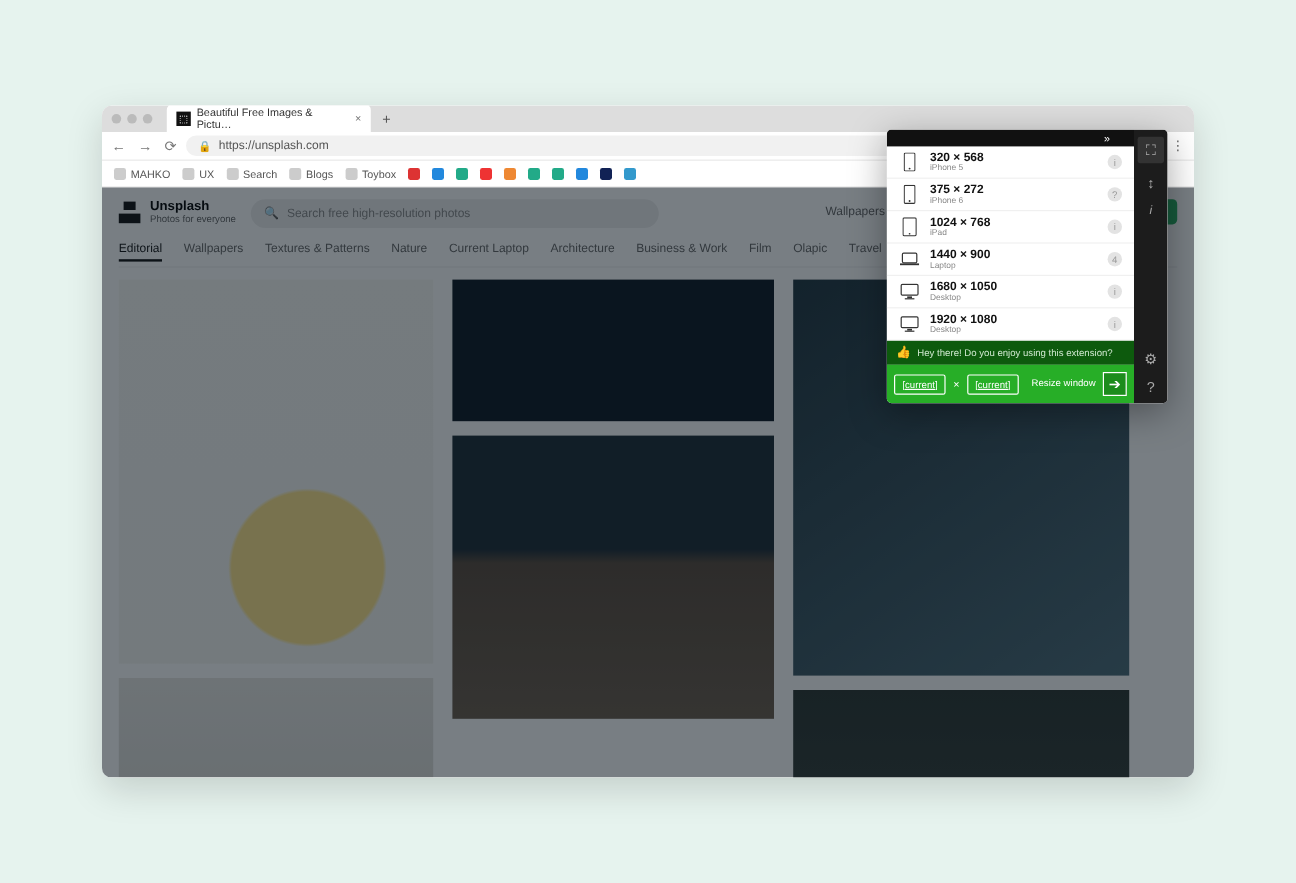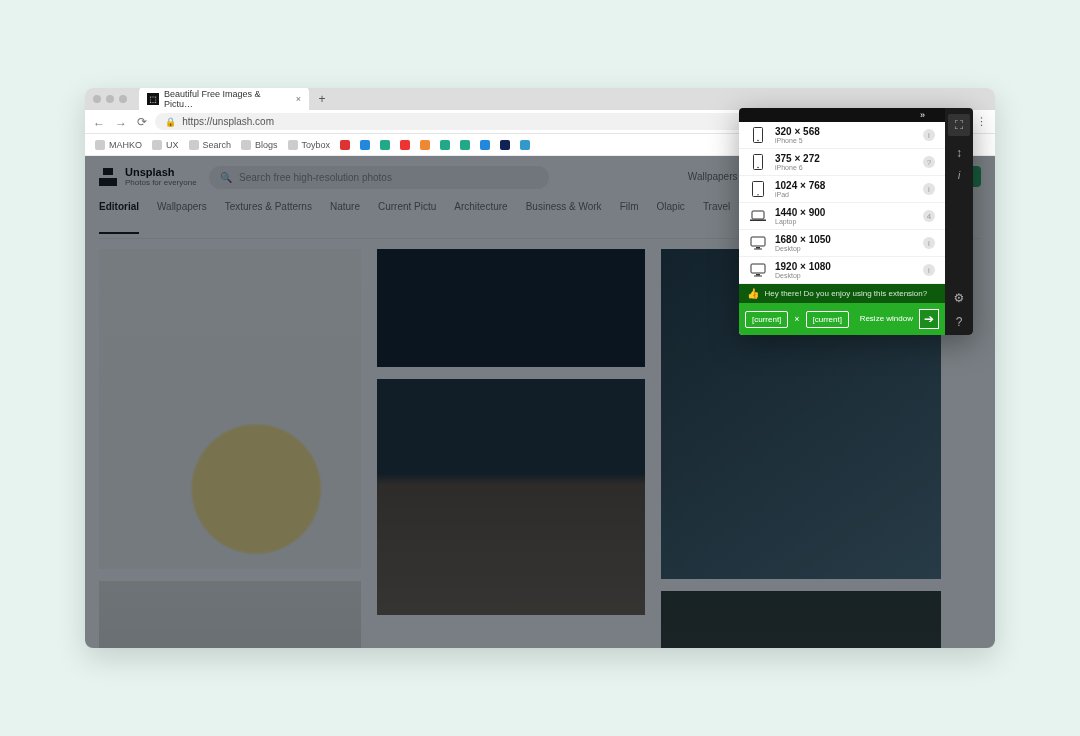--- a/index.html
+++ b/index.html
@@ -40,21 +40,21 @@
   .logo-ico{ width:18px;height:18px; position:relative; }
   .logo-ico::before{content:"";position:absolute;top:0;left:4px;width:10px;height:7px;background:#111;}
   .logo-ico::after{content:"";position:absolute;bottom:0;left:0;width:18px;height:8px;background:#111;}
   .brand{ font-size:11px; font-weight:700; }
   .brand-sub{ font-size:8px; color:#666; }
   .search{ flex:1; max-width:340px; background:#eee; border-radius:16px; padding:6px 12px; display:flex; gap:6px; align-items:center; font-size:10px; color:#888; }
   .header-right{ margin-left:auto; display:flex; gap:14px; align-items:center; font-size:10px; color:#666; }
   .submit{ background:#27ae60; color:#fff; padding:5px 10px; border-radius:4px; font-size:10px; }
 
   .navrow{ display:flex; gap:18px; padding:6px 0 4px; font-size:10px; color:#666; border-bottom:1px solid #eee; }
-  .navrow .active{ color:#111; font-weight:700; border-bottom:2px solid #111; padding-bottom:20px; }
+  .navrow .active{ color:#111; font-weight:400; border-bottom:2px solid #111; padding-bottom:3px; }
 
   .gallery{ display:flex; gap:16px; padding-top:10px; }
   .col{ display:flex; flex-direction:column; gap:12px; }
   .col.a{width:262px} .col.b{width:268px} .col.c{width:280px}
   .img{ background:#777; border-radius:0; }
   .pineapple{ height:320px; background: radial-gradient(circle at 60% 75%, #ffe58a 0 22%, transparent 23%), linear-gradient(#f8f8f4,#f6f6f2); }
   .book{ height:160px; background:linear-gradient(#e8e7e3,#d6d5d0); }
   .dark{ height:118px; background:#0c1822; }
   .desert{ height:236px; background:linear-gradient(#1b2a34 0 40%, #5a4a3c 45%, #6b5c4c 100%); }
   .arch{ height:330px; background:linear-gradient(145deg,#20343e,#4c6b78); }
@@ -69,21 +69,21 @@
   .chev{ height:14px; background:#111; color:#fff; font-size:9px; display:flex; align-items:center; justify-content:flex-end; padding-right:20px; }
   .preset{ display:flex; align-items:center; gap:8px; padding:4px 10px; border-bottom:1px solid #f0f0f0; }
   .dev-ico{ width:18px; display:flex; justify-content:center; color:#333; }
   .p-text{ flex:1; }
   .p-dim{ font-size:10px; font-weight:700; color:#111; }
   .p-name{ font-size:7px; color:#888; }
   .p-badge{ width:12px;height:12px; border-radius:50%; background:#e3e3e3; color:#999; font-size:8px; display:flex;align-items:center;justify-content:center; }
   .enjoy{ background:#0d5a0d; color:#cfe8cf; font-size:8px; padding:4px 8px; display:flex; gap:5px; align-items:center; }
   .thumb{ color:#7ad07a; font-size:10px; }
   .ctlrow{ background:#27ae27; display:flex; align-items:center; gap:6px; padding:6px; }
-  .curbtn{ border:1px solid #fff; color:#fff; font-size:8px; padding:3px 6px; border-radius:2px; background:transparent; }
+  .curbtn{ border:1px solid #fff; color:#fff; font-size:8px; padding:3px 6px; border-radius:2px; background:transparent;text-decoration:underline; }
   .curx{ color:#fff; font-size:9px; }
   .resize{ color:#fff; font-size:8px; text-align:right; line-height:1.1; margin-left:auto; }
   .go{ width:20px;height:20px;background:#1c8c1c;border:1px solid #fff; display:flex; align-items:center; justify-content:center; color:#fff; font-size:12px; }
   .ext-side{ width:28px; background:#1c1c1c; display:flex; flex-direction:column; align-items:center; padding:6px 0; gap:10px; color:#aaa; font-size:12px; }
   .ext-side .acc{ background:#333; width:22px;height:22px; display:flex;align-items:center;justify-content:center; border-radius:2px; }
 </style>
 </head>
 <body>
 
 <div class="browser">
@@ -175,21 +175,21 @@
           <span style="border:1px solid #ccc;padding:4px 8px;border-radius:4px;">Submit a photo</span>
           <span class="submit">Join free</span>
         </div>
       </div>
 
       <div class="navrow">
         <span class="active">Editorial</span>
         <span>Wallpapers</span>
         <span>Textures &amp; Patterns</span>
         <span>Nature</span>
-        <span>Current Pictu</span>
+        <span>Current Laptop</span>
         <span>Architecture</span>
         <span>Business &amp; Work</span>
         <span>Film</span>
         <span>Olapic</span>
         <span>Travel</span>
         <span>Fashion</span>
       </div>
 
       <div class="gallery">
         <div class="col a">

